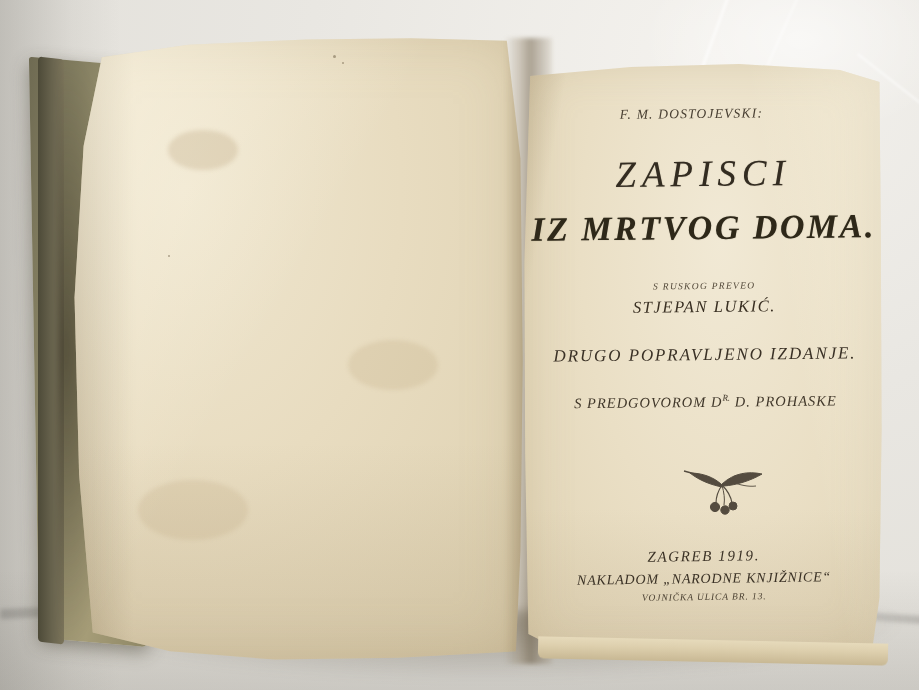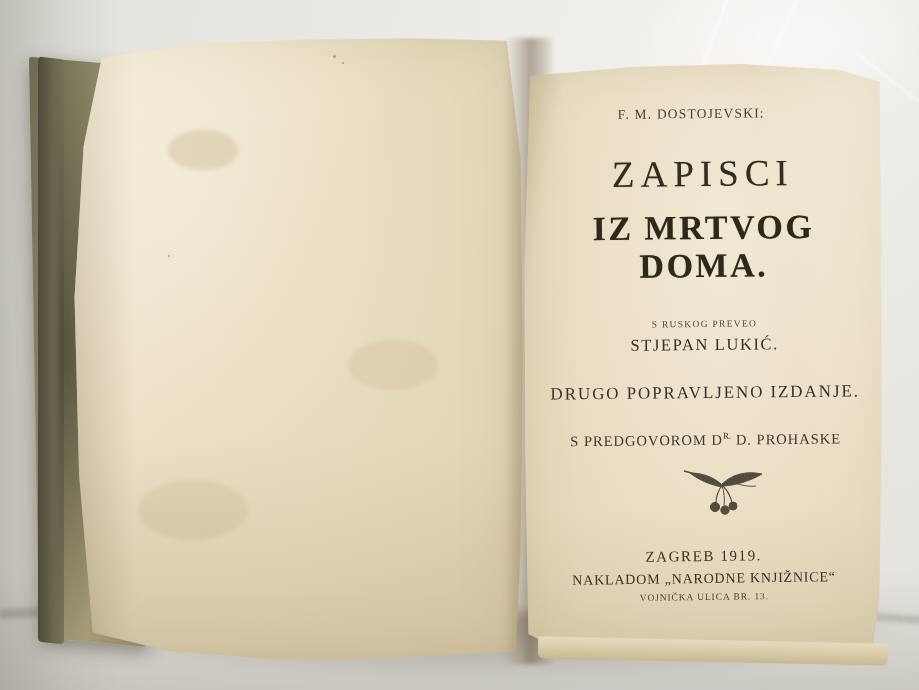--- a/index.html
+++ b/index.html
@@ -65,20 +65,21 @@
     pointer-events: none;
   }
 
   
   #book {
     position: absolute;
     left: 18px;
     top: 10px;
     width: 880px;
     height: 660px;
+    font-style: italic;
   }
 
   
   .cover-board {
     position: absolute;
     left: 16px;
     top: 52px;
     width: 110px;
     height: 580px;
     background: linear-gradient(100deg, #6e6a52 0%, #8e8868 35%, #a59c77 70%, #8d8665 100%);

